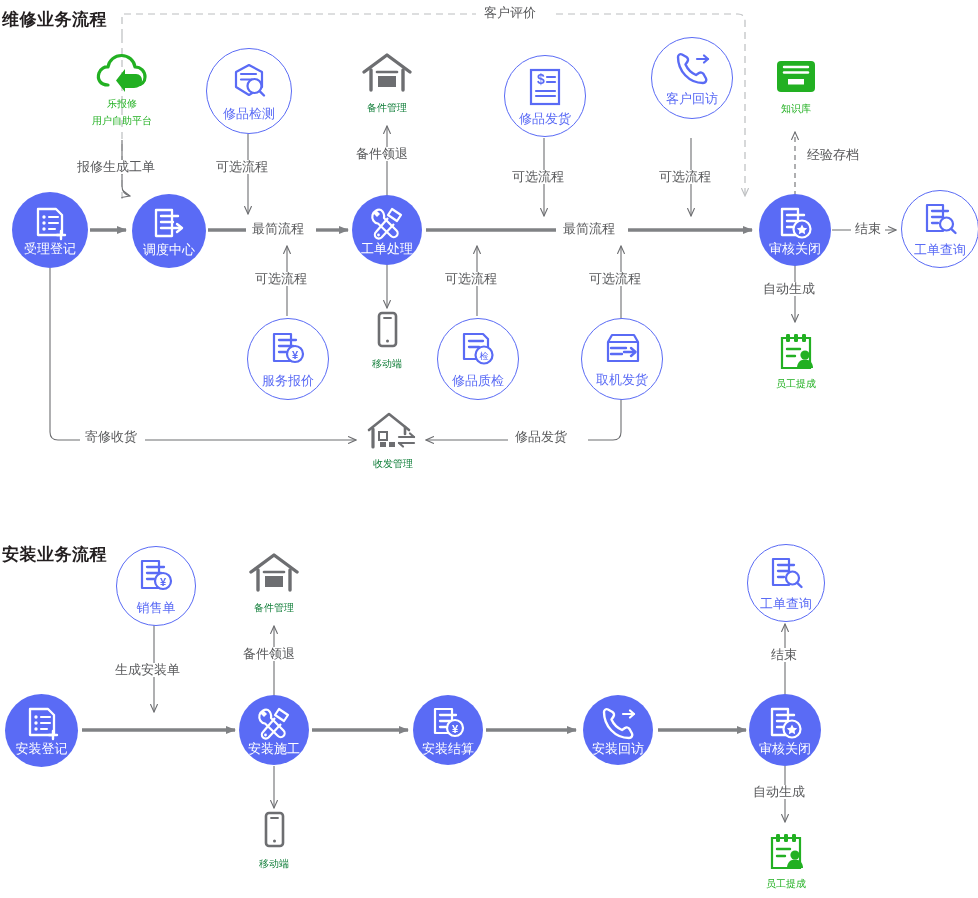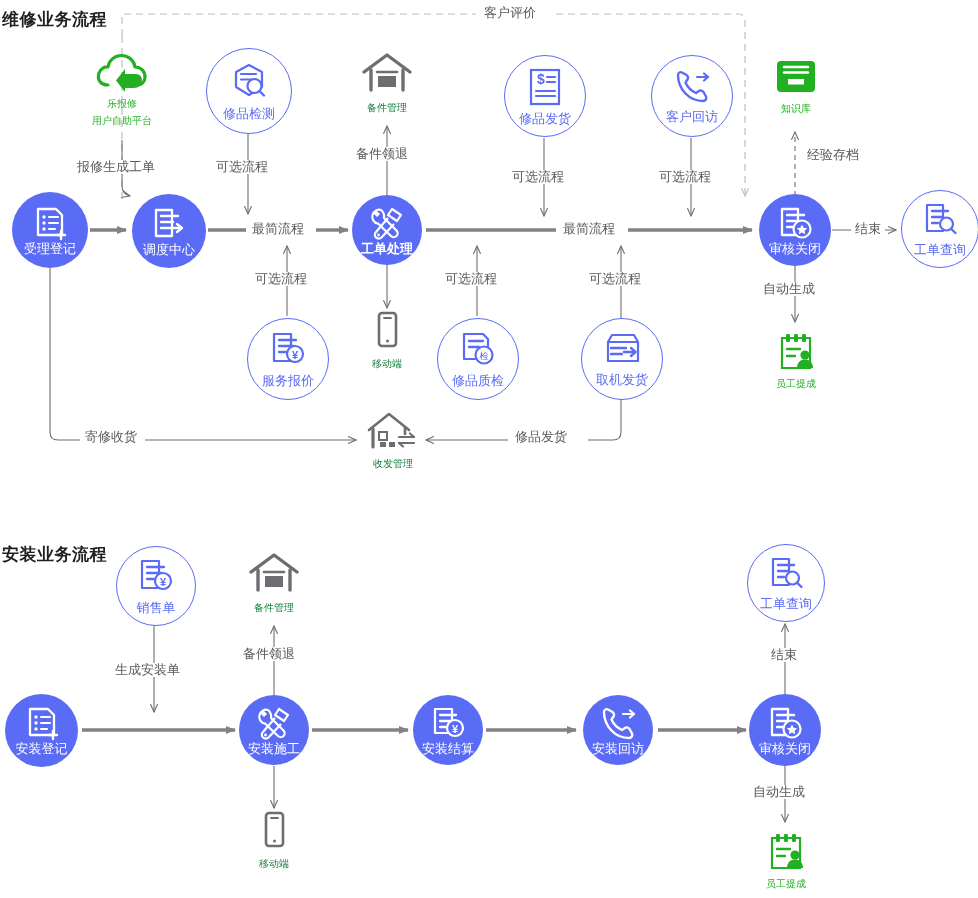--- a/index.html
+++ b/index.html
@@ -240,21 +240,21 @@
         <text x="13" y="18" font-family="Liberation Sans, sans-serif" font-size="14" font-weight="bold" fill="#5a6bf5">$</text>
         <line x1="23" y1="11" x2="31" y2="11" stroke="#5a6bf5" stroke-width="2.2" stroke-linecap="round"></line>
         <line x1="23" y1="16" x2="31" y2="16" stroke="#5a6bf5" stroke-width="2.2" stroke-linecap="round"></line>
         <line x1="12" y1="25" x2="31" y2="25" stroke="#5a6bf5" stroke-width="2.2" stroke-linecap="round"></line>
         <line x1="12" y1="30" x2="31" y2="30" stroke="#5a6bf5" stroke-width="2.2" stroke-linecap="round"></line>
       </svg>
     </div>
     <div class="caption">修品发货</div>
   </div>
 
-  <div class="onode" style="left:651px;top:55px;width:80px;height:80px;">
+  <div class="onode" style="left:651px;top:37px;width:80px;height:80px;">
     <div class="glyph">
       <svg width="44" height="40" viewBox="0 0 44 40">
         <path d="M8,7 C8,5 10,3.5 12,4.5 L16.5,7 C18,8 18.5,10 17.5,11.5 L15.5,14.5 C17.5,19 21.5,23 26,25 L29,23 C30.5,22 32.5,22.5 33.5,24 L36,28.5 C37,30.5 35.5,33 33,33 C19,33 8,21 8,7 Z" fill="none" stroke="#5a6bf5" stroke-width="2.4" stroke-linejoin="round"></path>
         <line x1="27" y1="9" x2="38" y2="9" stroke="#5a6bf5" stroke-width="2.2" stroke-linecap="round"></line>
         <path d="M34,5.5 L38,9 L34,12.5" fill="none" stroke="#5a6bf5" stroke-width="2.2" stroke-linecap="round" stroke-linejoin="round"></path>
       </svg>
     </div>
     <div class="caption">客户回访</div>
   </div>
 
@@ -293,21 +293,21 @@
         <path d="M6,4 L22,4 L22,30 L6,30 Z" fill="none" stroke="#fff" stroke-width="2.3" stroke-linejoin="round"></path>
         <line x1="11" y1="10" x2="28" y2="10" stroke="#fff" stroke-width="2.4" stroke-linecap="round"></line>
         <line x1="11" y1="16" x2="23" y2="16" stroke="#fff" stroke-width="2.4" stroke-linecap="round"></line>
         <line x1="11" y1="22" x2="30" y2="22" stroke="#fff" stroke-width="2.4" stroke-linecap="round"></line>
         <path d="M27,18 L32,22 L27,26" fill="none" stroke="#fff" stroke-width="2.4" stroke-linecap="round" stroke-linejoin="round"></path>
       </svg>
     </div>
     <div class="caption">调度中心</div>
   </div>
 
-  <div class="node" style="left:352px;top:195px;width:70px;height:70px;font-weight:bold;">
+  <div class="node" style="left:352px;top:195px;width:70px;height:70px;">
     <div class="glyph">
       <svg width="38" height="38" viewBox="0 0 38 38">
         <path d="M13,5 C9.5,4 5.5,6 4.5,10 C3.5,14 6,18 10,18.5 L23,31 C24.5,32.5 27,32.5 28.5,31 C30,29.5 30,27 28.5,25.5 L16,13 C16.5,10 15.5,7 13,5 Z" fill="none" stroke="#fff" stroke-width="2.2" stroke-linejoin="round"></path>
         <path d="M8,5 L12,9 L9,12 L5,8" fill="#fff"></path>
         <path d="M24,4 L33,10 L29,16 L20,10 Z" fill="none" stroke="#fff" stroke-width="2.2" stroke-linejoin="round"></path>
         <path d="M20,13 L8,27 C6.5,28.5 6.5,31 8,32.5 C9.5,34 12,34 13.5,32.5 L26,19" fill="none" stroke="#fff" stroke-width="2.2" stroke-linejoin="round"></path>
         <circle cx="10.5" cy="30" r="1.4" fill="#fff"></circle>
       </svg>
     </div>
     <div class="caption">工单处理</div>

